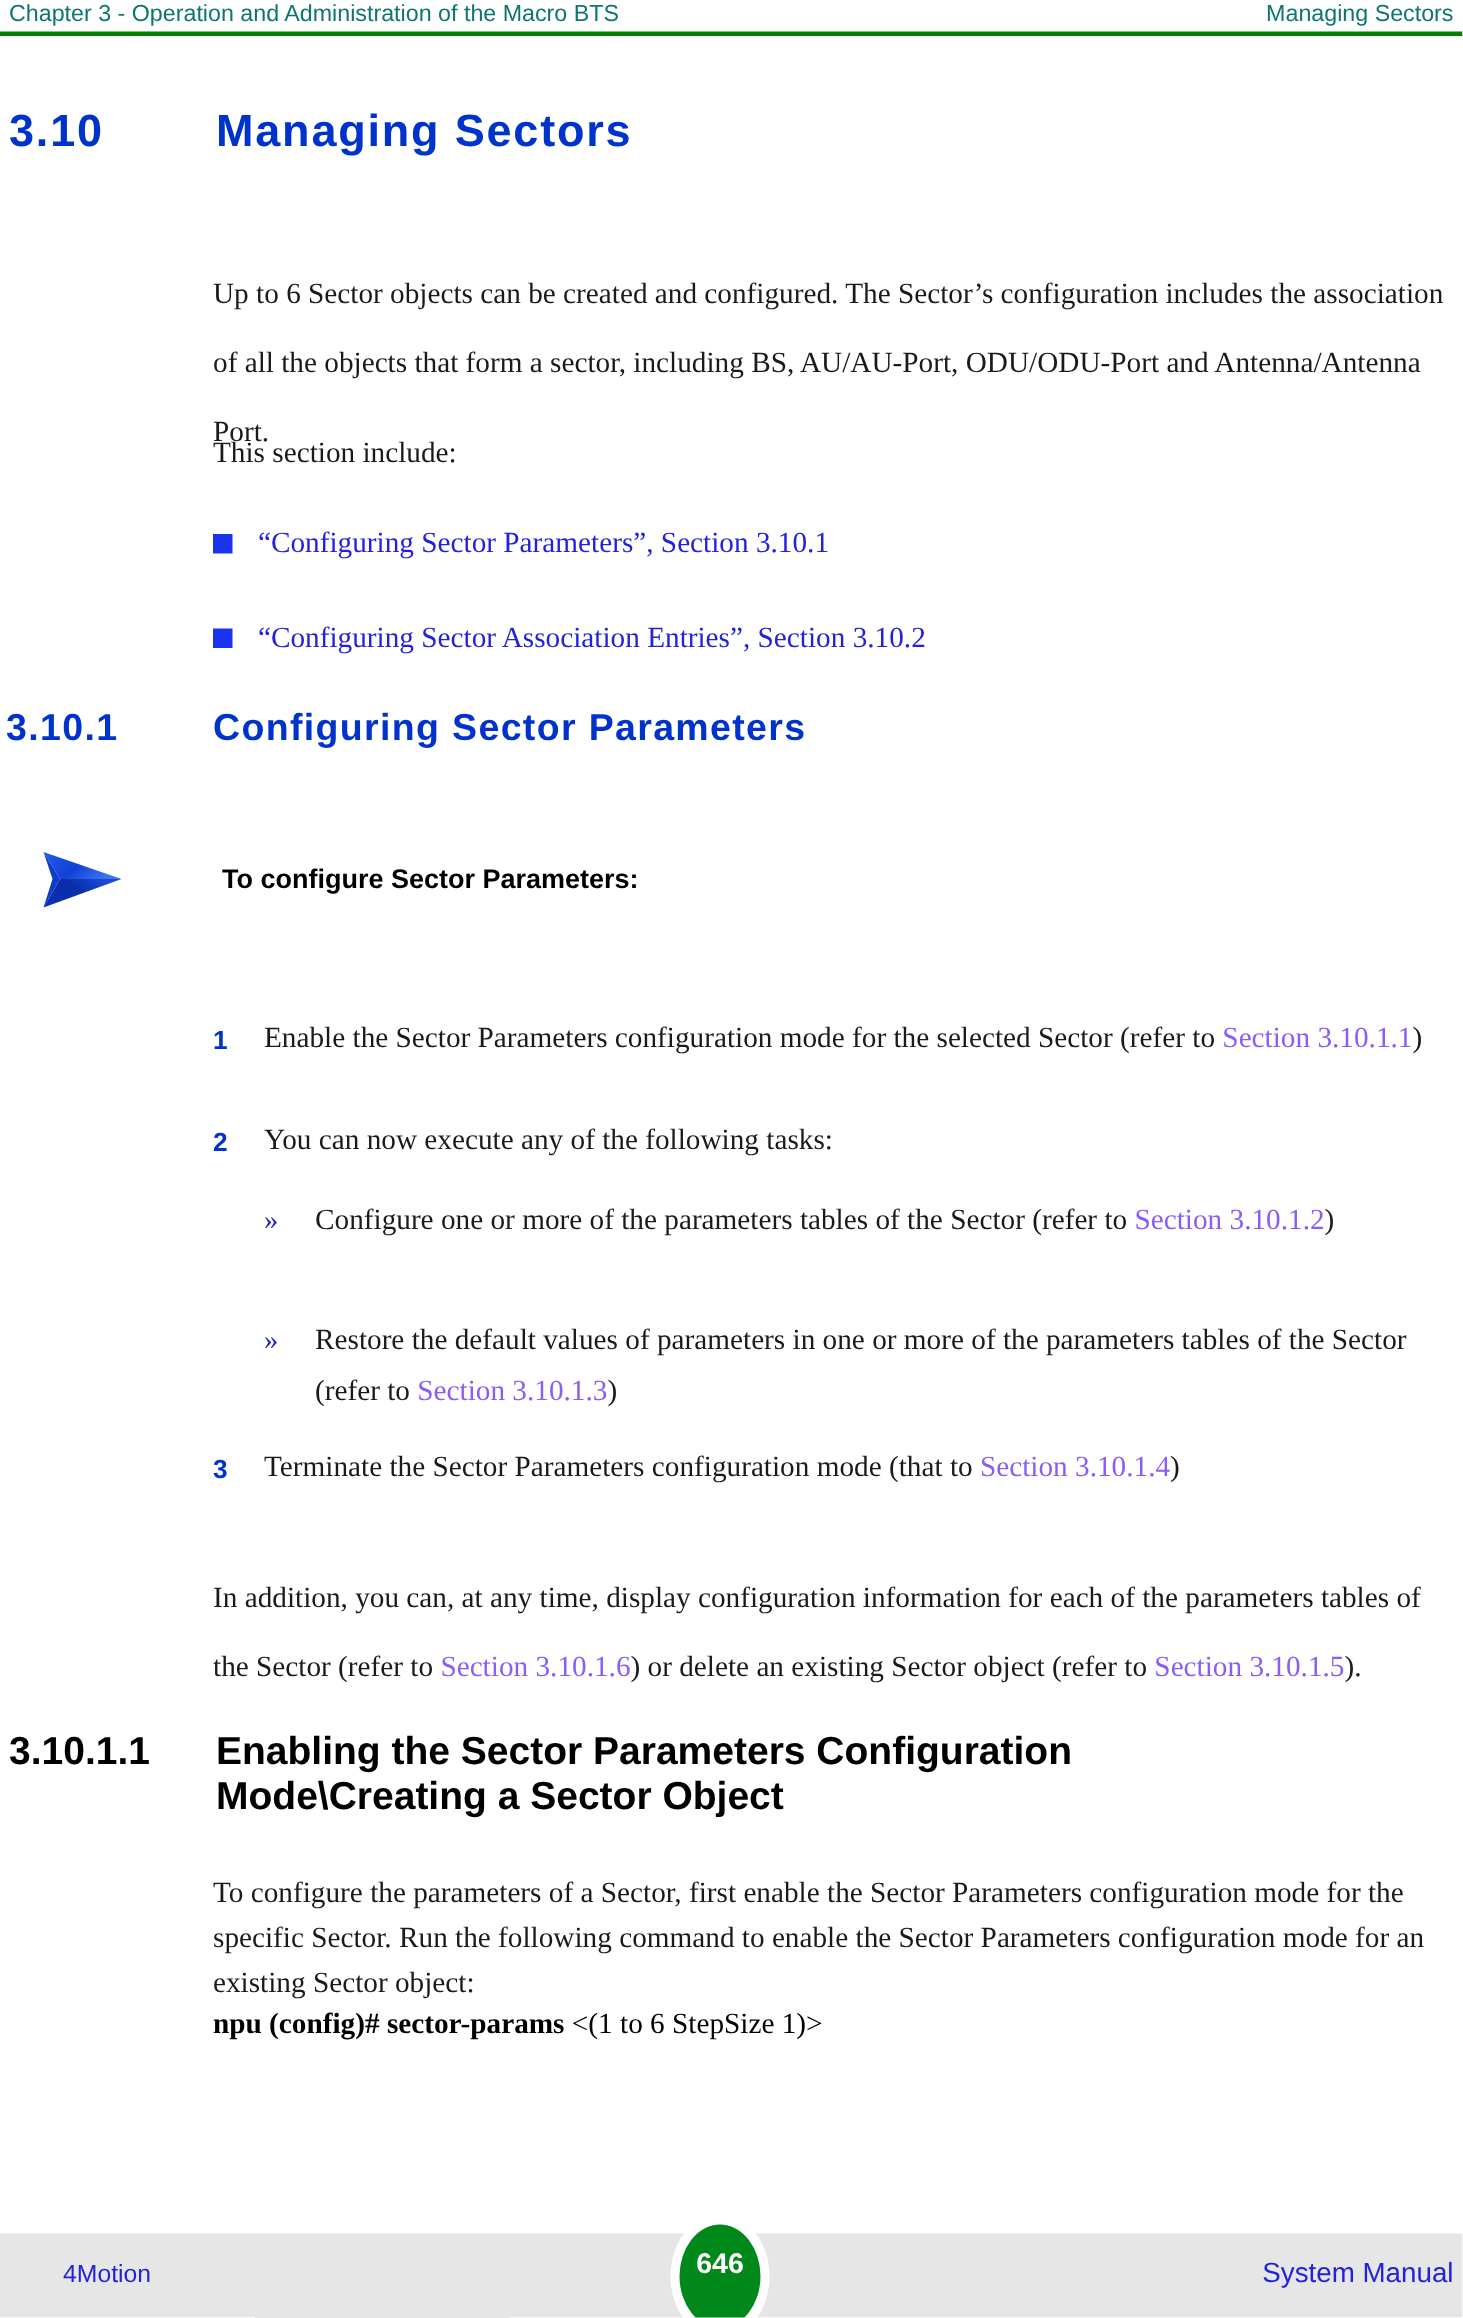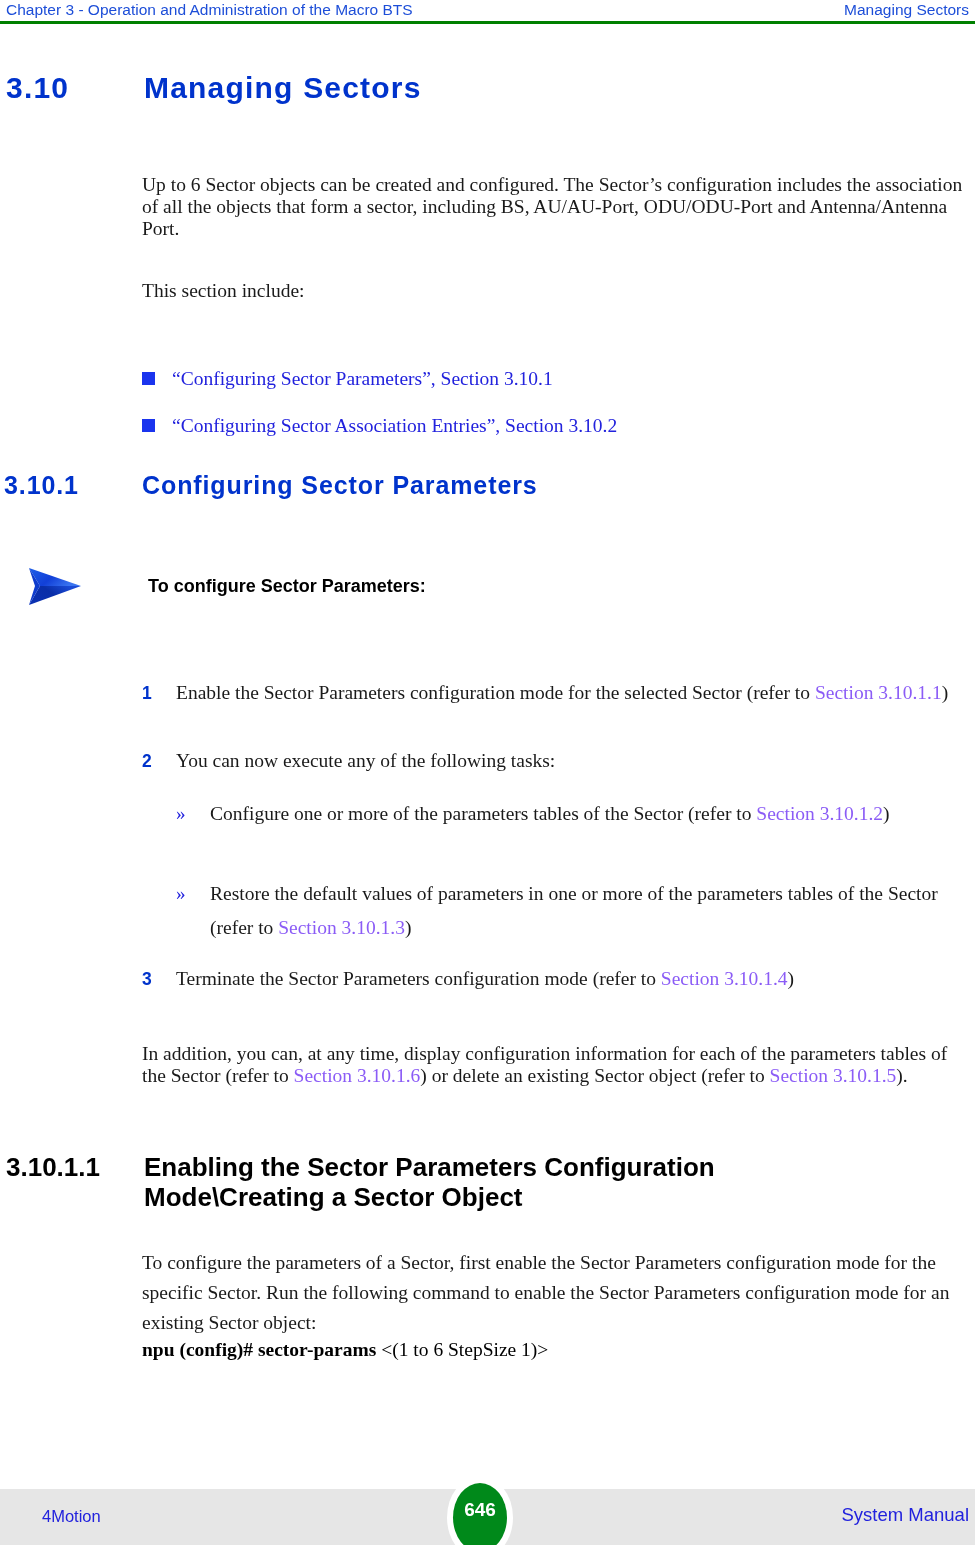--- a/index.html
+++ b/index.html
@@ -31,21 +31,21 @@
     left: 6px;
     right: 6px;
     top: 0px;
     height: 20px;
     display: flex;
     justify-content: space-between;
     align-items: flex-start;
     font-family: "Liberation Sans", "DejaVu Sans", sans-serif;
     font-size: 15.5px;
     line-height: 19px;
-    color: #1d4ed8;
+    color: #0f766e;
     white-space: nowrap;
   }
   .page-header .hdr-rule {
     position: absolute;
     left: 0;
     top: 21px;
     width: 975px;
     height: 3px;
     background: #008000;
   }
@@ -117,21 +117,21 @@
     display: block;
     margin-left: 138px;
   }
 
   
   .para {
     position: absolute;
     left: 142px;
     width: 825px;
     font-size: 19.5px;
-    line-height: 22px;
+    line-height: 46px;
     color: #1a1a1a;
     text-align: left;
   }
   .para.tight {
     line-height: 30px;
   }
 
   .lnk { color: #8b5cf6; }
 
   
@@ -319,21 +319,21 @@
 <div class="content">
 
   <div class="h1">
     <span class="num">3.10</span><span>Managing Sectors</span>
   </div>
 
   <div class="para" style="top:174px;">Up to 6 Sector objects can be created and configured. The Sector’s configuration includes the association of all the objects that form a sector, including BS, AU/AU-Port, ODU/ODU-Port and Antenna/Antenna Port.</div>
 
   <div class="para" style="top:280px;">This section include:</div>
 
-  <div class="bullet-item" style="top:348px;margin-top:16px;">
+  <div class="bullet-item" style="top:348px;">
     <span class="sq"></span>
     <span class="btxt">“Configuring Sector Parameters”, Section 3.10.1</span>
   </div>
 
   <div class="bullet-item" style="top:411px;">
     <span class="sq"></span>
     <span class="btxt">“Configuring Sector Association Entries”, Section 3.10.2</span>
   </div>
 
   <div class="h2">
@@ -378,21 +378,21 @@
     <span class="subtxt"><span>Configure one or more of the parameters tables of the Sector (refer to </span><span class="lnk">Section 3.10.1.2</span><span>)</span></span>
   </div>
 
   <div class="subbullet" style="top:877px;">
     <span class="gm">»</span>
     <span class="subtxt"><span>Restore the default values of parameters in one or more of the parameters tables of the Sector (refer to </span><span class="lnk">Section 3.10.1.3</span><span>)</span></span>
   </div>
 
   <div class="step" style="top:962px;">
     <span class="n">3</span>
-    <span class="stxt"><span>Terminate the Sector Parameters configuration mode (refer to </span><span class="lnk">Section 3.10.1.4</span><span>)</span></span>
+    <span class="stxt"><span>Terminate the Sector Parameters configuration mode (that to </span><span class="lnk">Section 3.10.1.4</span><span>)</span></span>
   </div>
 
   <div class="para" style="top:1043px;"><span>In addition, you can, at any time, display configuration information for each of the parameters tables of the Sector (refer to </span><span class="lnk">Section 3.10.1.6</span><span>) or delete an existing Sector object (refer to </span><span class="lnk">Section 3.10.1.5</span><span>).</span></div>
 
   <div class="h3">
     <span class="num">3.10.1.1</span>
     <span class="txt">Enabling the Sector Parameters Configuration Mode\Creating a Sector Object</span>
   </div>
 
   <div class="para tight" style="top:1248px;">To configure the parameters of a Sector, first enable the Sector Parameters configuration mode for the specific Sector. Run the following command to enable the Sector Parameters configuration mode for an existing Sector object:</div>

